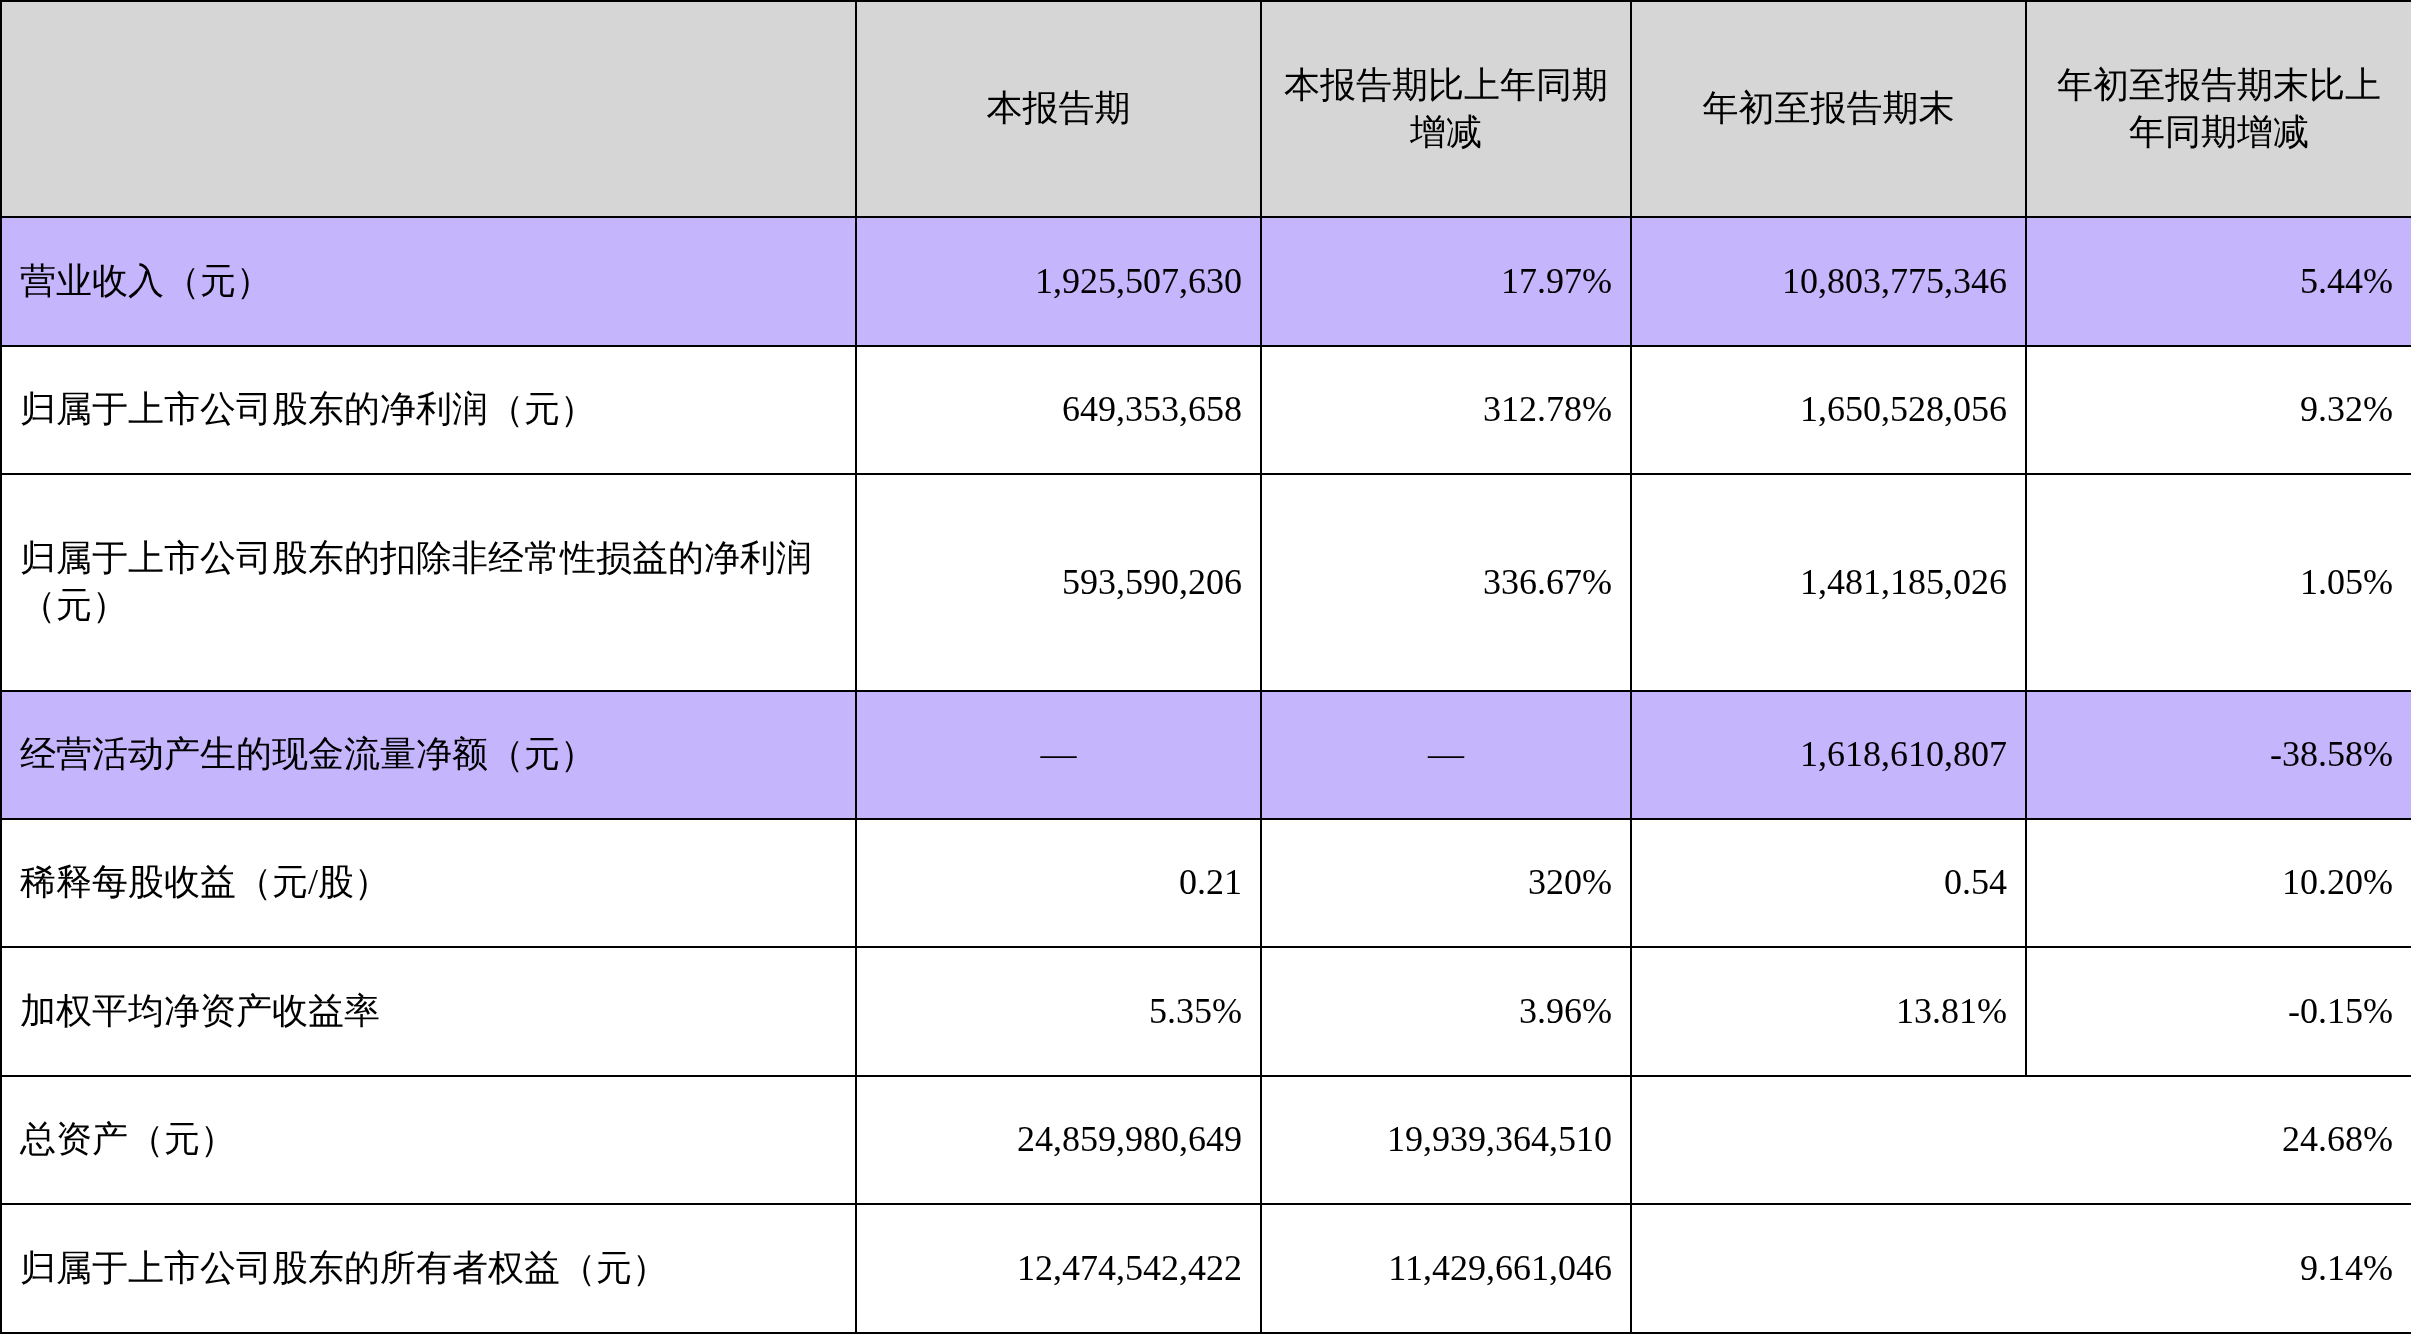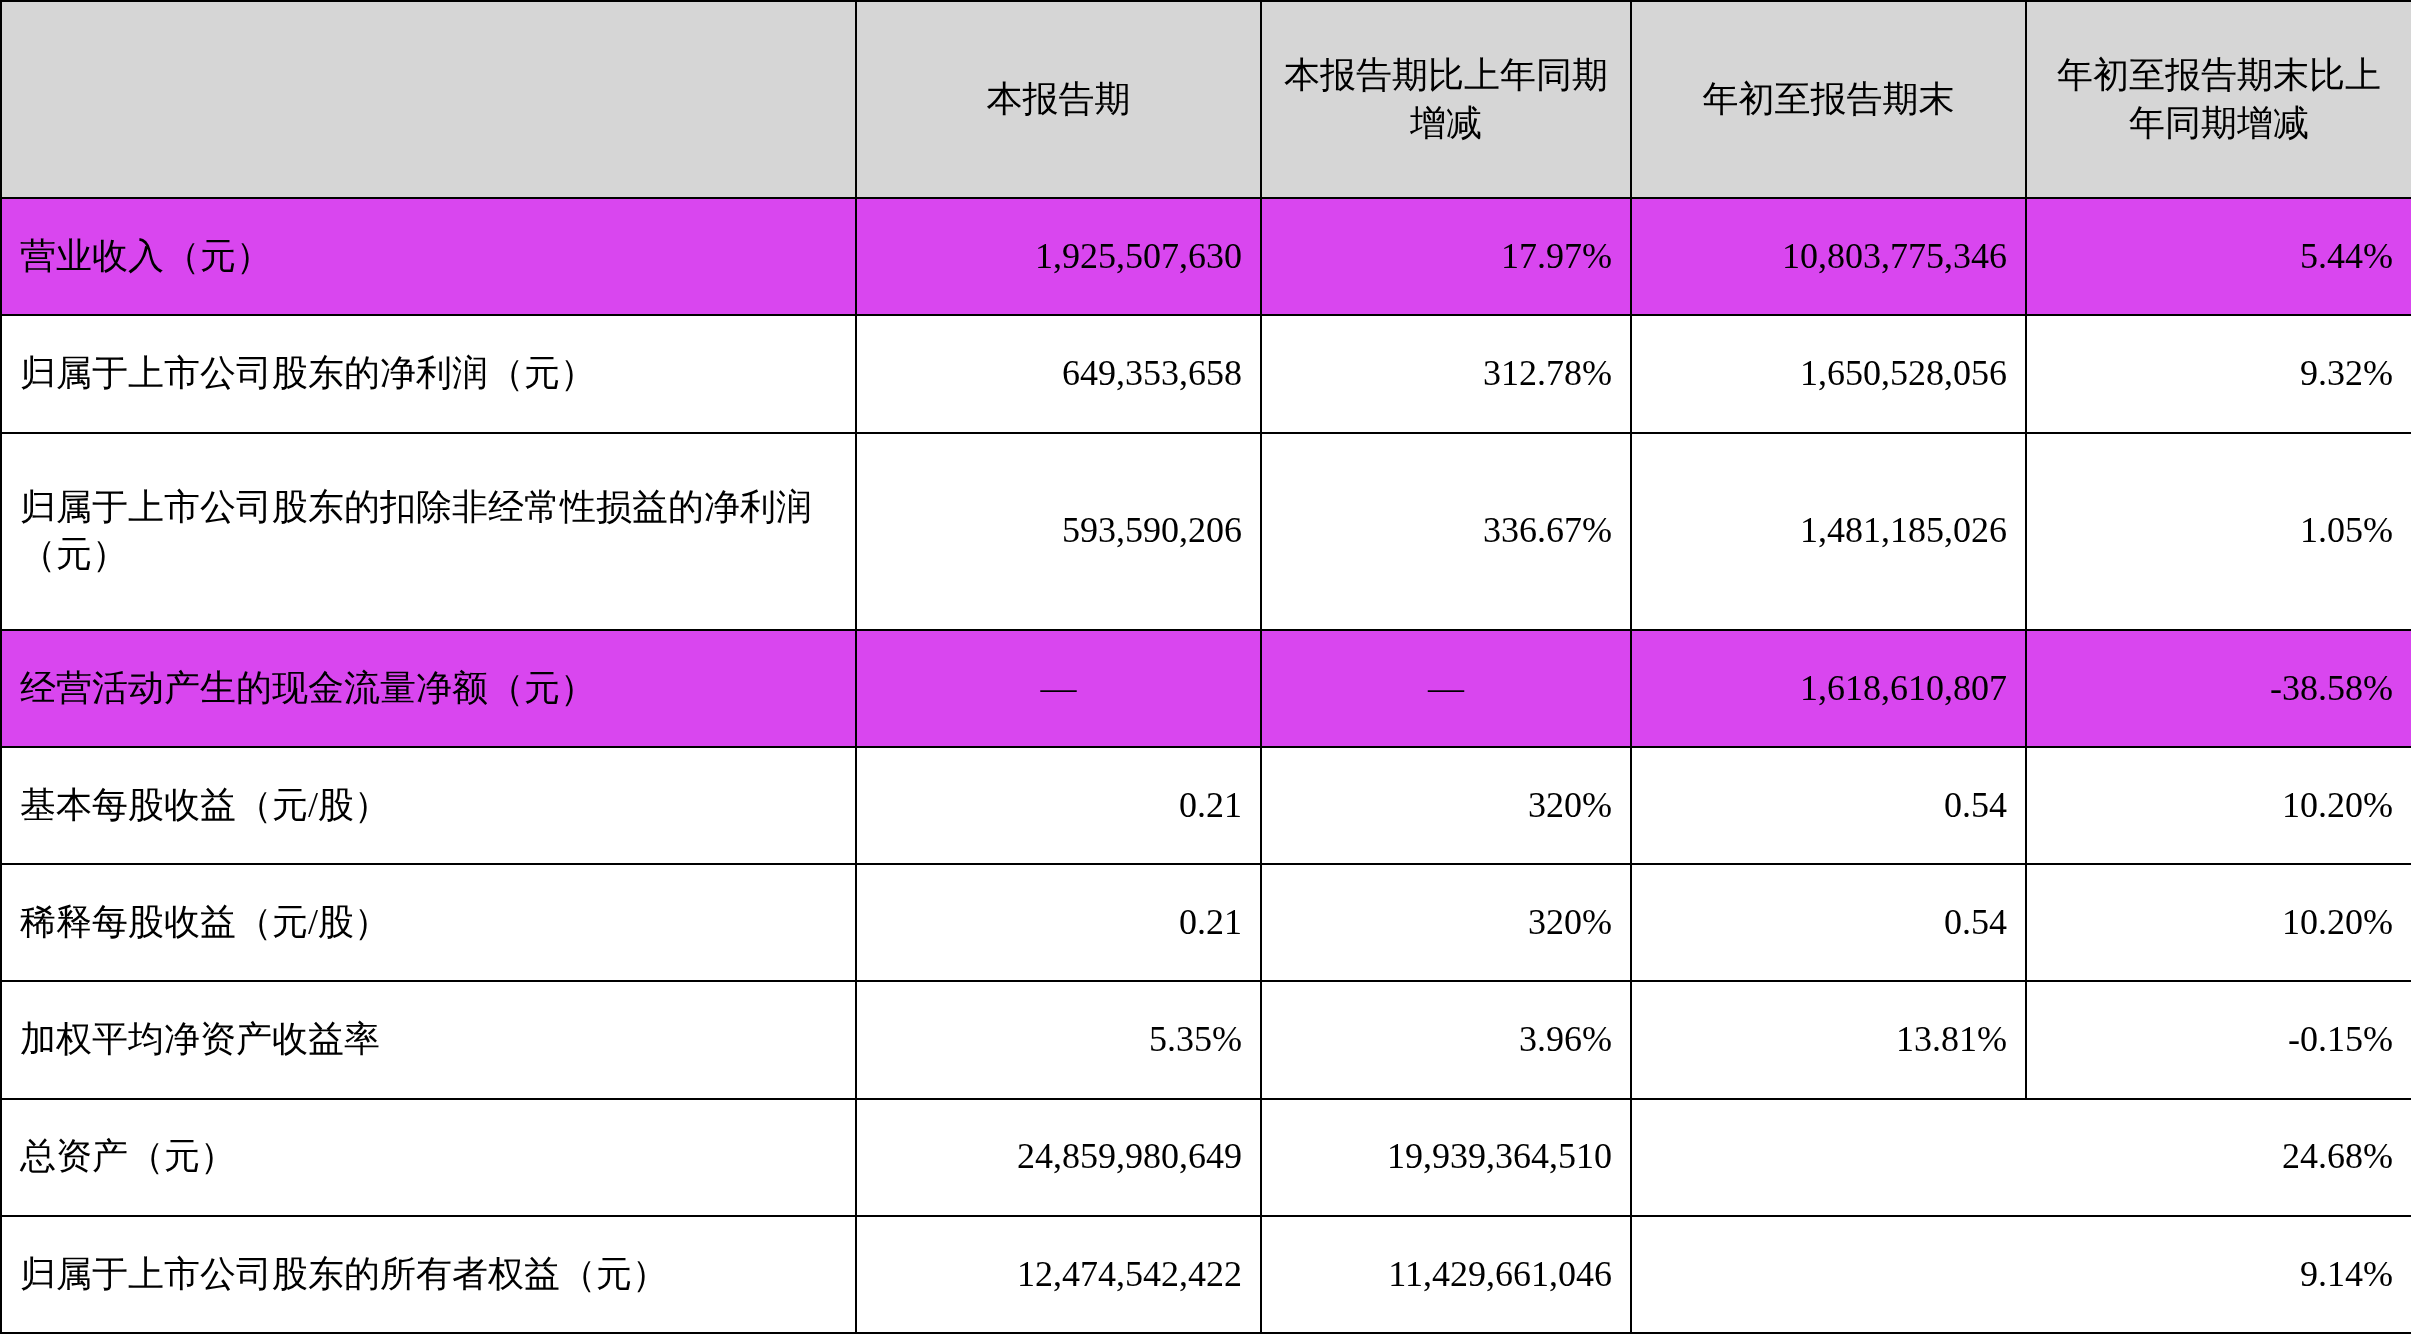--- a/index.html
+++ b/index.html
@@ -27,21 +27,21 @@
     padding: 10px 18px;
     vertical-align: middle;
     box-sizing: border-box;
   }
   col.c-label { width: 855px; }
   col.c-v1    { width: 405px; }
   col.c-v2    { width: 370px; }
   col.c-v3    { width: 395px; }
   col.c-v4    { width: 386px; }
 
-  .shaded { background: #d946ef; }
+  .shaded { background: #c4b5fd; }
   .plain  { background: #ffffff; }
 
   .label   { text-align: left; }
   .num     { text-align: right; }
 
   .hdr {
     text-align: center;
     background: #d6d6d6;
   }
   .sub-hdr {
@@ -96,27 +96,20 @@
     </tr>
 
     <tr>
       <td class="label shaded">经营活动产生的现金流量净额（元）</td>
       <td class="dash shaded">—</td>
       <td class="dash shaded">—</td>
       <td class="num shaded">1,618,610,807</td>
       <td class="num shaded">-38.58%</td>
     </tr>
 
-    <tr>
-      <td class="label plain">基本每股收益（元/股）</td>
-      <td class="num plain">0.21</td>
-      <td class="num plain">320%</td>
-      <td class="num plain">0.54</td>
-      <td class="num plain">10.20%</td>
-    </tr>
 
     <tr>
       <td class="label plain">稀释每股收益（元/股）</td>
       <td class="num plain">0.21</td>
       <td class="num plain">320%</td>
       <td class="num plain">0.54</td>
       <td class="num plain">10.20%</td>
     </tr>
 
     <tr>

